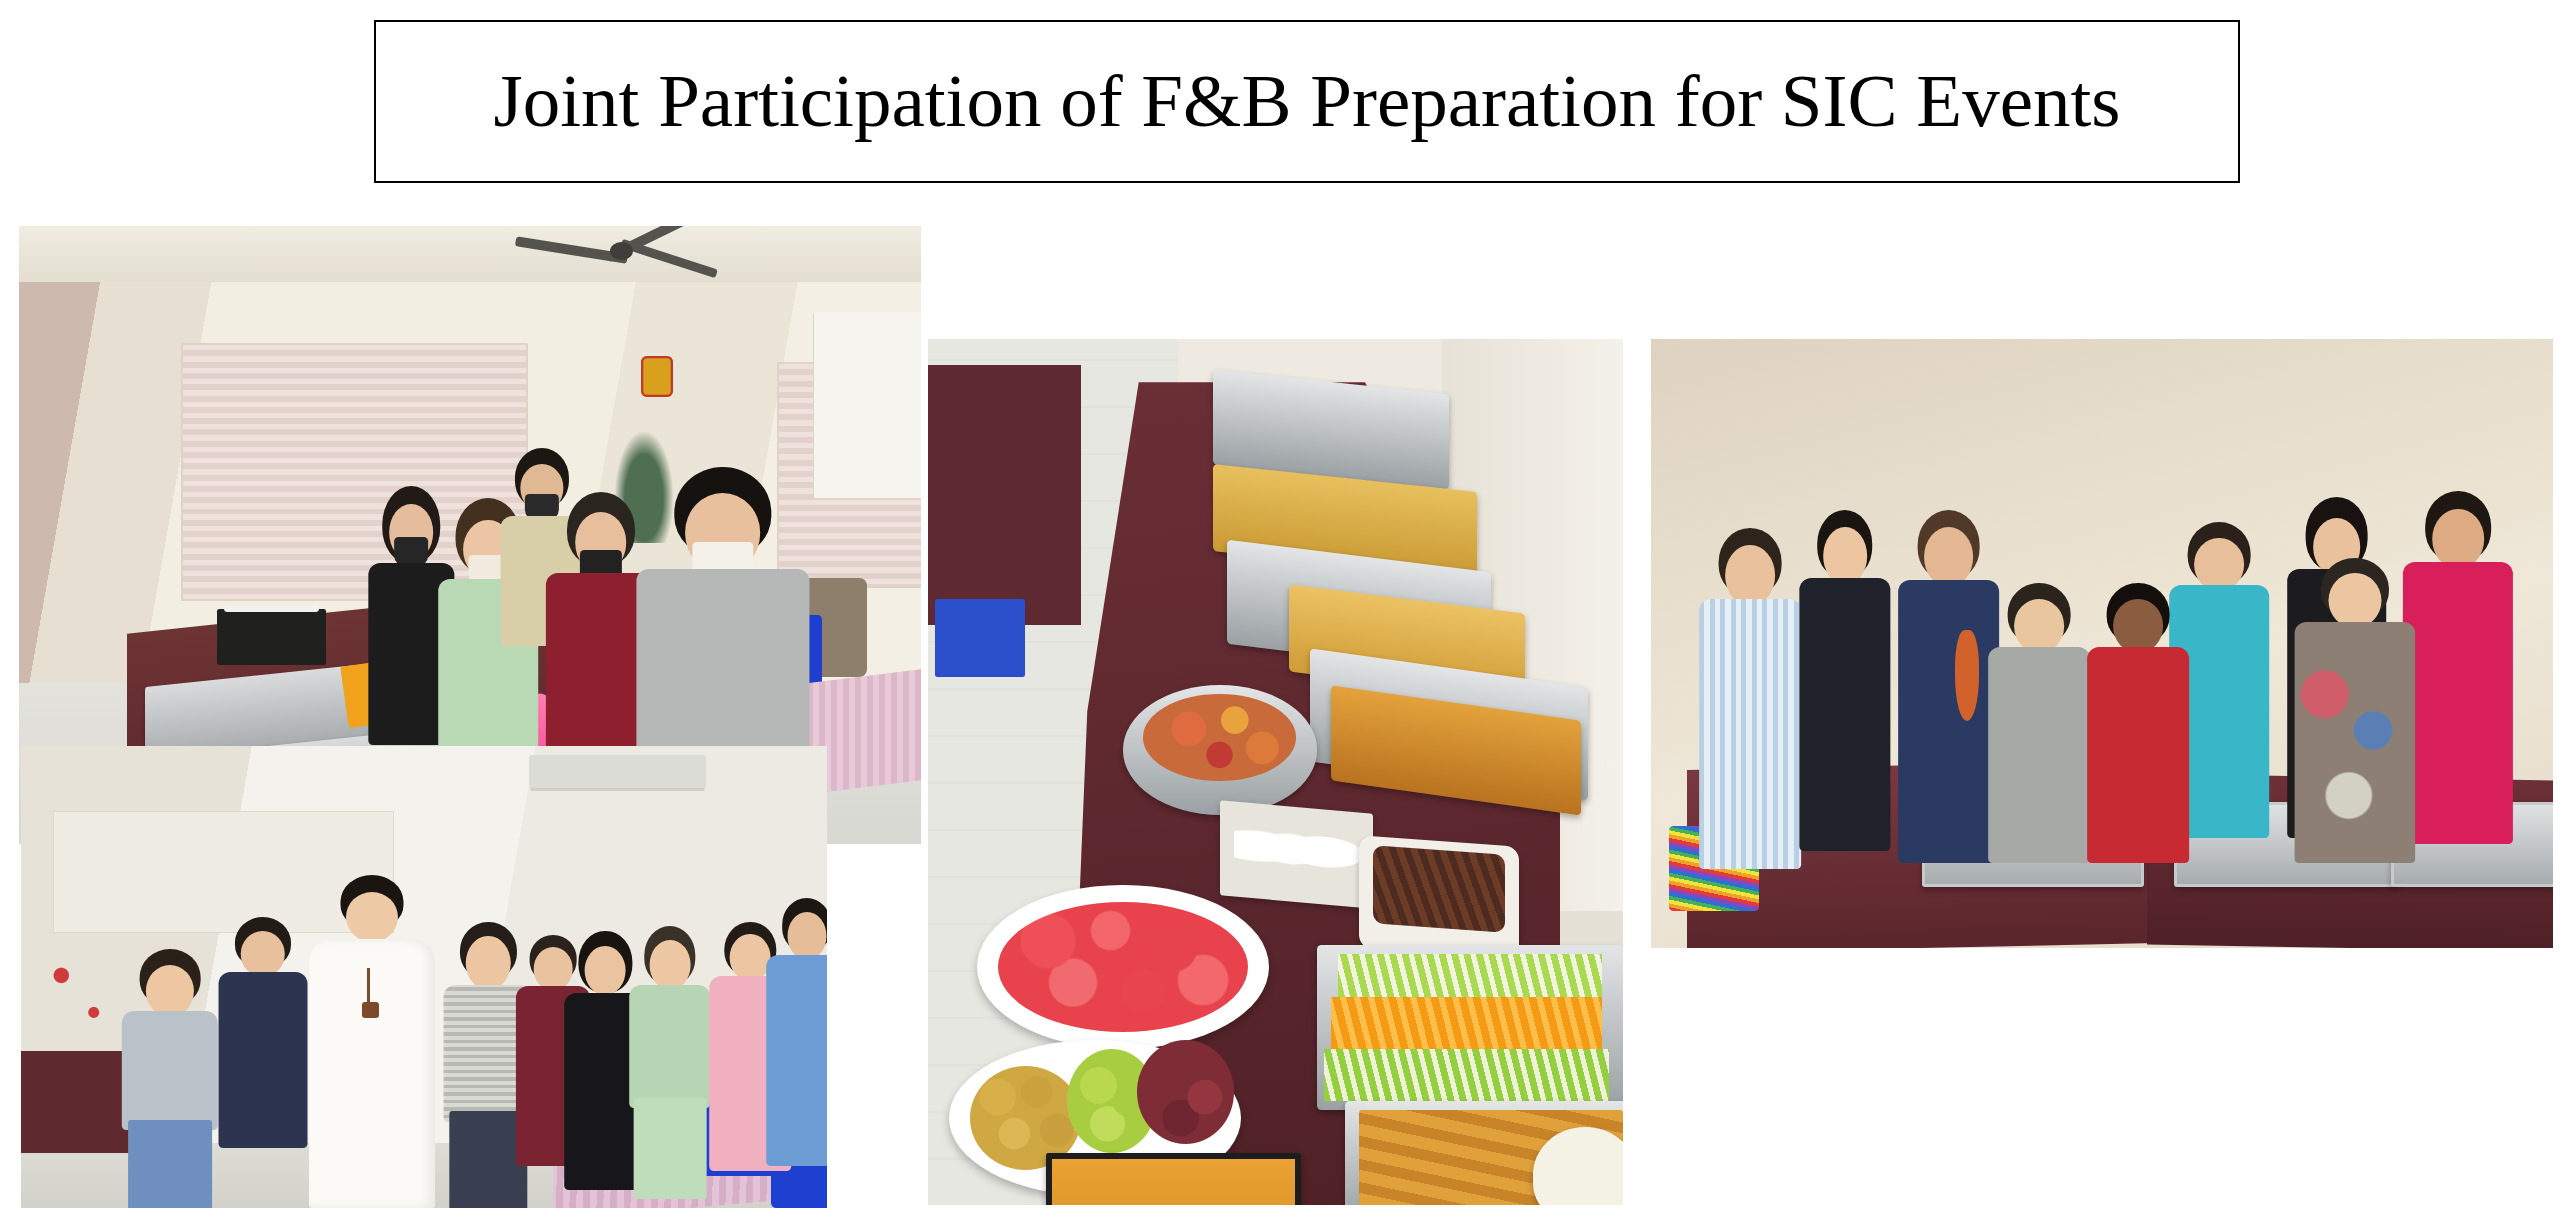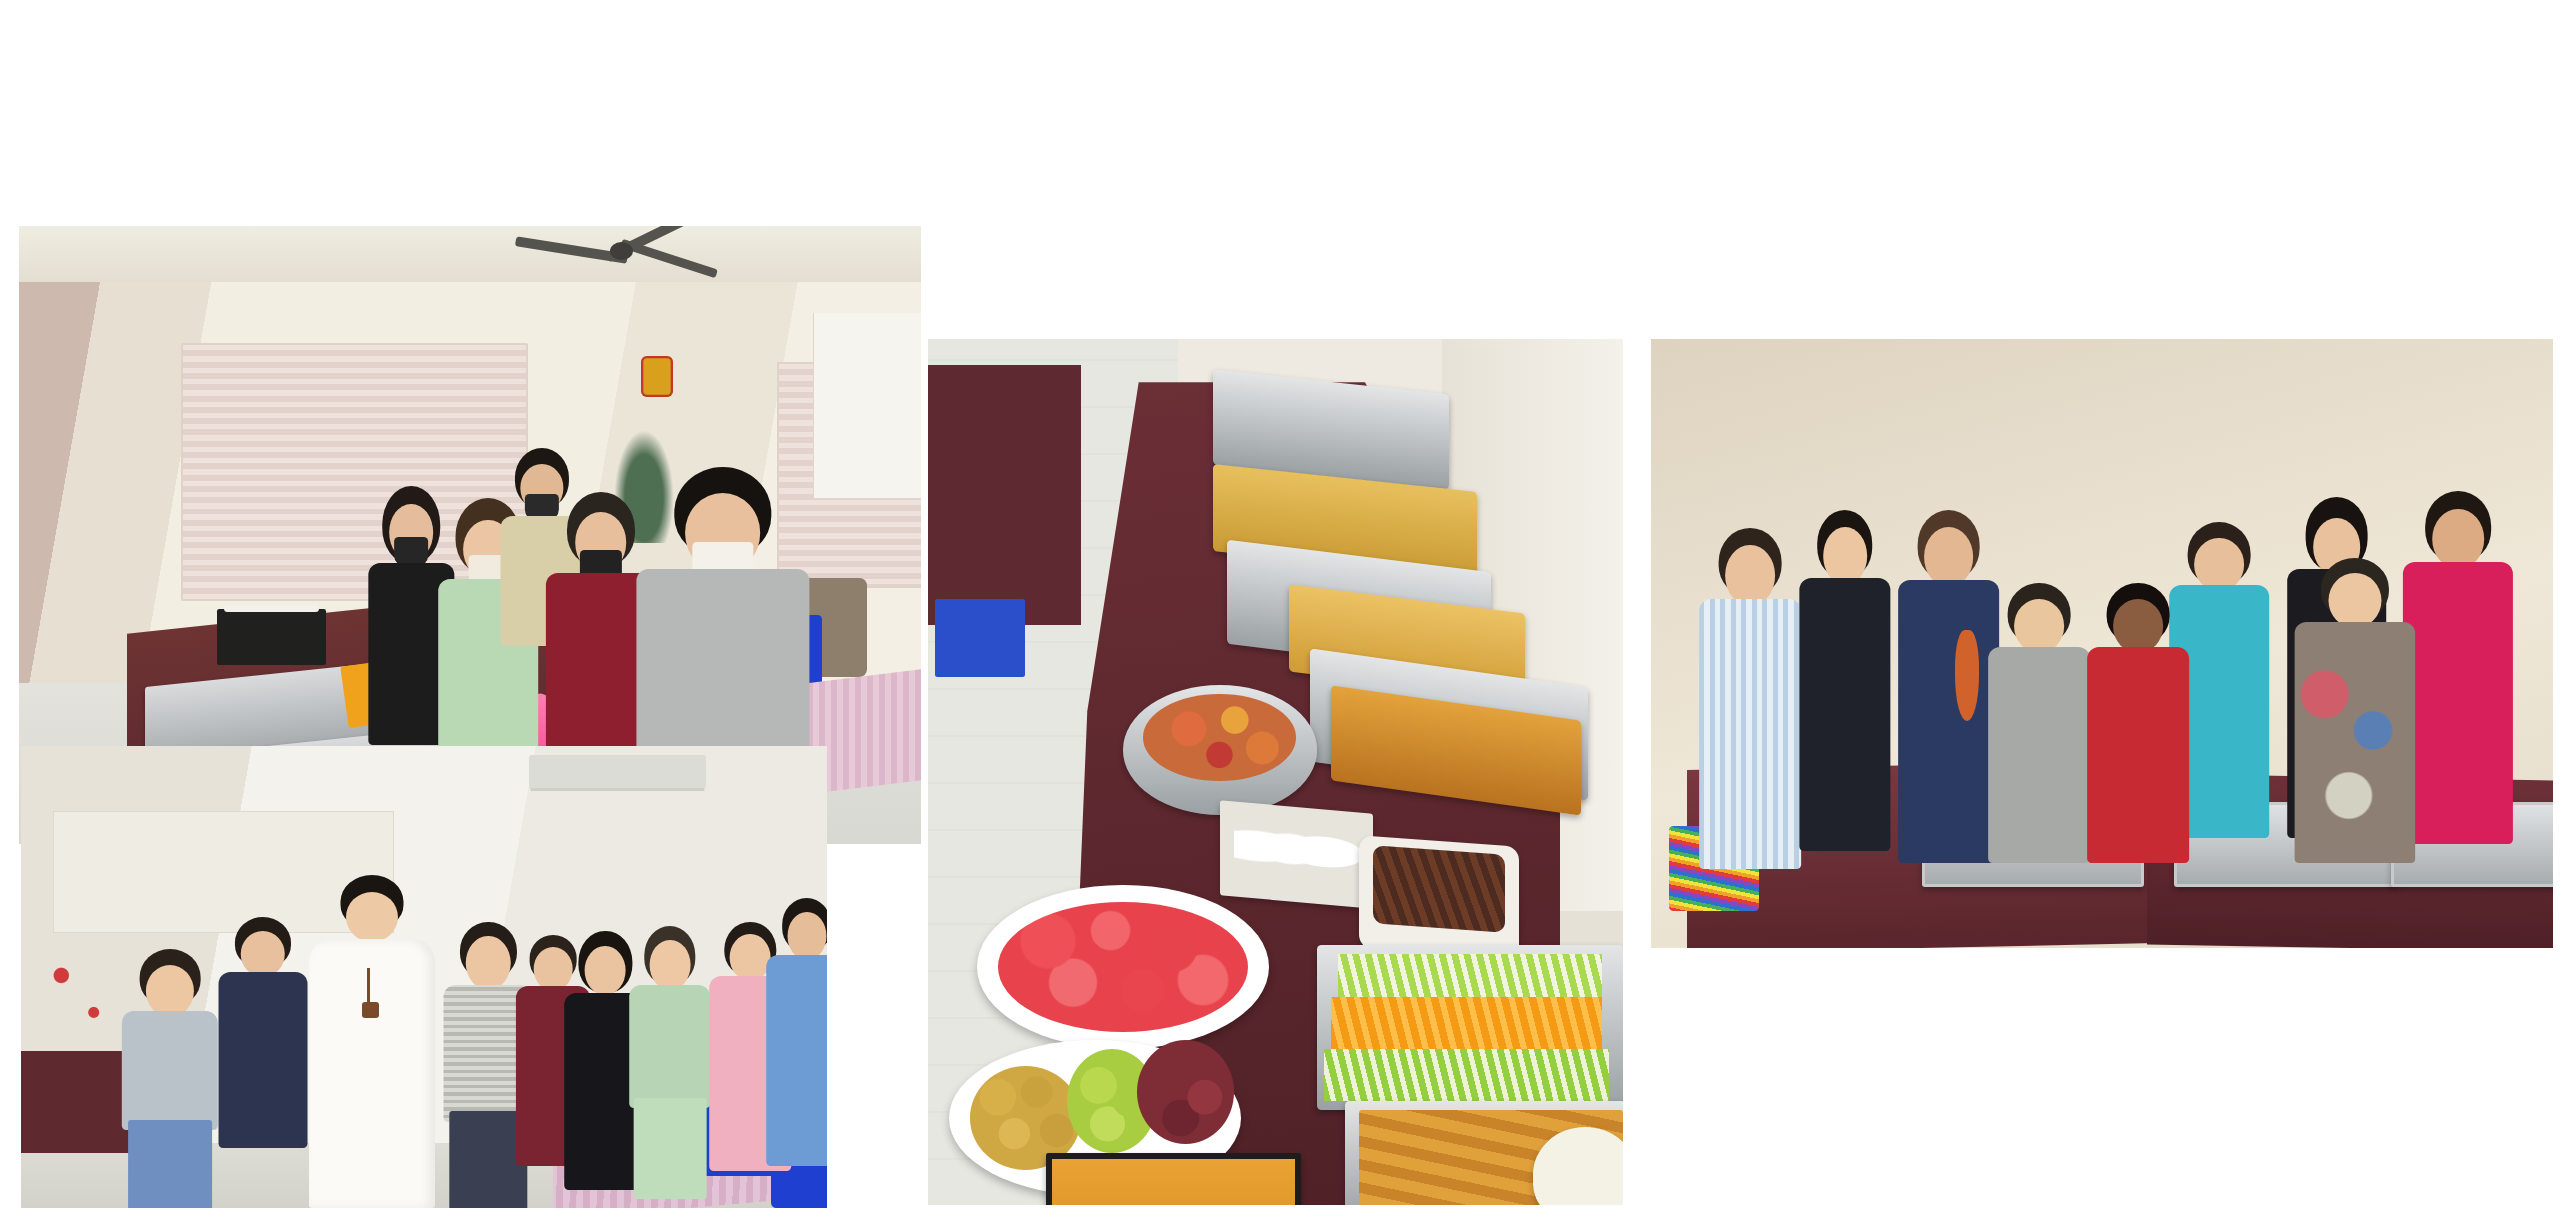--- a/index.html
+++ b/index.html
@@ -130,20 +130,23 @@
     border:3px solid #c6cacb;border-radius:3px;box-shadow:0 3px 6px rgba(0,0,0,.3);}
   #photo-volunteers .bagrainbow{position:absolute;left:2%;bottom:6%;width:10%;height:14%;
     background:repeating-linear-gradient(12deg,#e23b3b 0 3.8px,#efa22a 3.8px 7.5px,#f2e23c 7.5px 11.3px,#44b05a 11.3px 15px,#2f6fd0 15px 19px,#8a46c0 19px 22.6px);
     border-radius:4.5px;}
 </style>
 </head>
 <body>
 
 <div class="slide">
 
+  <div id="title-box">
+    <div id="title-text">Joint Participation of F&amp;B Preparation for SIC Events</div>
+  </div>
 
   <div class="photo" id="photo-kitchen-prep">
     <div class="scene">
       <div class="wallA"></div>
       <div class="ceiling"></div>
 
       <div class="fan">
         <b style="left:0;top:46%;width:52%;height:9.8px;transform:rotate(9deg);"></b>
         <b style="left:40%;top:20%;width:46%;height:9.8px;transform:rotate(-26deg);"></b>
         <b style="left:48%;top:62%;width:46%;height:9px;transform:rotate(18deg);"></b>

